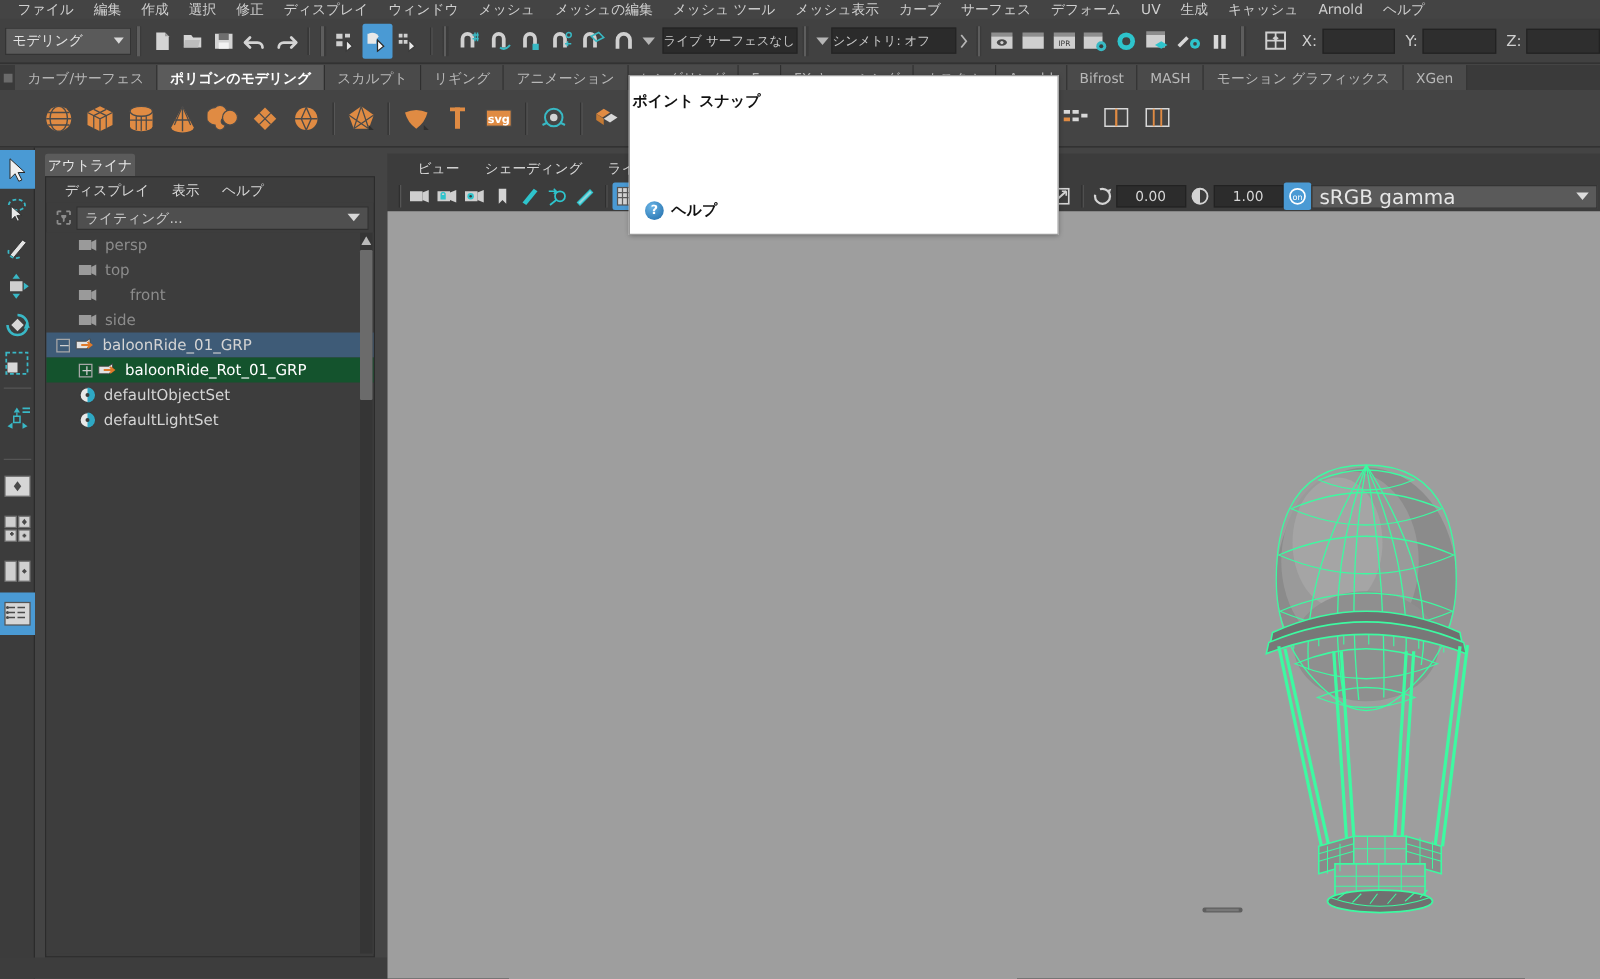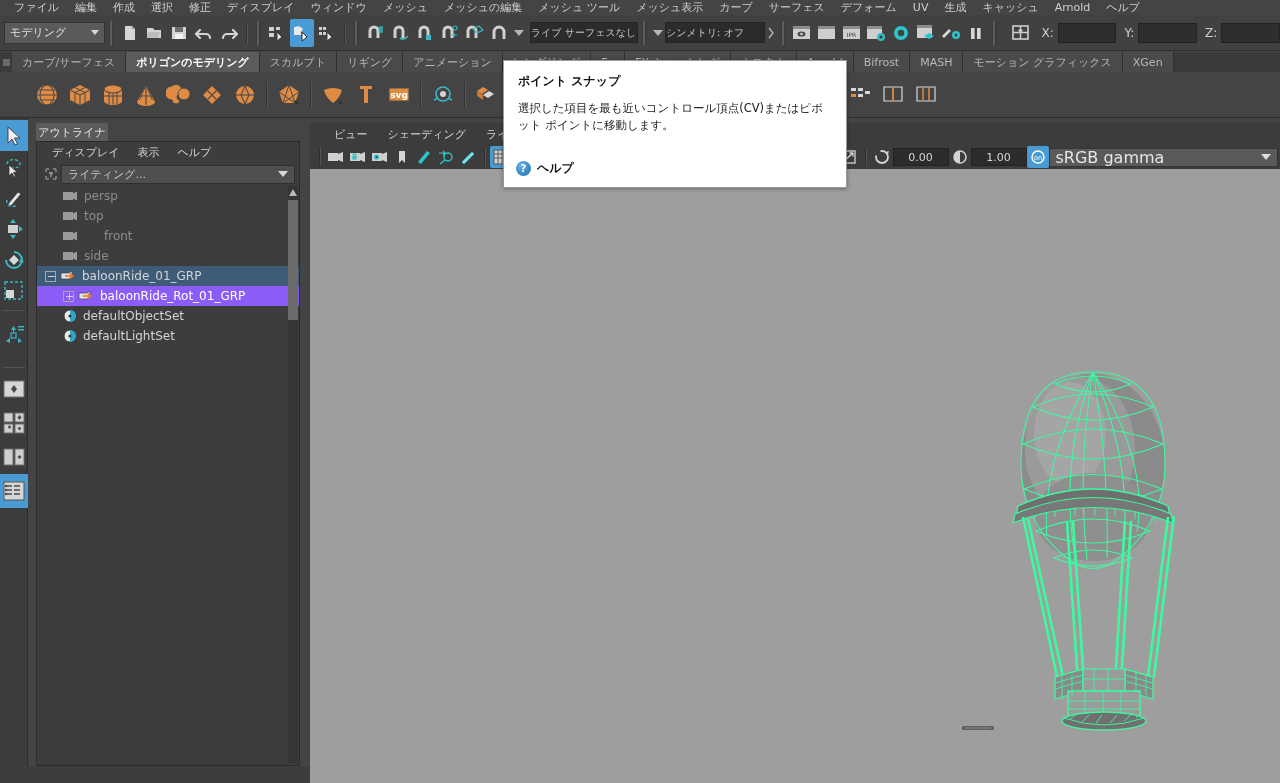--- a/index.html
+++ b/index.html
@@ -116,21 +116,21 @@
   }
   .out-search .caret { border-left: 5px solid transparent; border-right: 5px solid transparent;
      border-top: 6px solid #d8d8d8; }
   .out-list { position: relative; height: 577px; background: #3d3d3d; overflow: hidden; }
   .out-row {
     height: 20px; display: flex; align-items: center; padding-left: 8px;
     font-size: 12px; color: #d4d4d4; cursor: pointer; white-space: nowrap;
   }
   .out-row.dim { color: #8c8c8c; }
   .out-row.sel-dark { background: #3e5b77; }
-  .out-row.sel-light { background: #8b5cf6; color: #ffffff; }
+  .out-row.sel-light { background: #14532d; color: #ffffff; }
   .out-scroll { position: absolute; right: 1px; top: 0; width: 10px; height: 577px; background: #353535; }
   .out-thumb { position: absolute; right: 1px; top: 14px; width: 10px; height: 120px;
      background: #6b6b6b; border-radius: 1px; cursor: pointer;}
   .out-arrow-up { position:absolute; right:1px; top:1px; width:10px; height:11px;
      display:flex;align-items:center;justify-content:center; cursor:pointer;}
   .expander { width: 11px; height: 11px; border: 1px solid #a7a7a7; background: transparent;
      position: relative; margin-right: 4px; flex: 0 0 auto; cursor: pointer;}
   .expander:before { content:""; position:absolute; left:2px; top:4px; width:7px;height:1px;background:#cfcfcf;}
   .expander.plus:after { content:""; position:absolute; left:5px; top:1px; width:1px;height:7px;background:#cfcfcf;}
 
@@ -148,21 +148,21 @@
      display:flex;align-items:center;justify-content:space-between; padding:0 6px;
      color:#e6e6e6;font-size:16px; margin-right:2px; cursor:pointer;}
   .gamma-combo .caret { border-left:5px solid transparent;border-right:5px solid transparent;border-top:6px solid #dcdcdc;}
   .vp-canvas { position:absolute; left:0; top:46px; width:970px; height:614px; background:#9e9e9e; overflow:hidden;}
 
   
   .tooltip {
     position: absolute; left: 503px; top: 60px; width: 344px; height: 128px;
     background: #ffffff; border: 1px solid #9a9a9a;
     box-shadow: 0 1px 4px rgba(0,0,0,0.35);
-    padding: 12px 14px; z-index: 50;
+    padding: 12px 2px; z-index: 50;
   }
   .tt-title { font-size: 12px; font-weight: bold; color: #111; margin-bottom: 10px; }
   .tt-body { font-size: 11.5px; color: #1a1a1a; line-height: 1.45; }
   .tt-help { position:absolute; left:12px; bottom:10px; display:flex; align-items:center; gap:6px; cursor:pointer;}
   .tt-help-ico { width:15px;height:15px;border-radius:50%;
      background: radial-gradient(circle at 35% 30%, #69b4e6, #1f6ba8);
      color:#fff; font-size:10px; font-weight:bold; display:flex;align-items:center;justify-content:center;}
   .tt-help-txt { font-size:12px; font-weight:bold; color:#111; }
 
   .bottom-strip { position:absolute; left:0; top:766px; width:310px; height:17px; background:#3d3d3d;}
@@ -992,20 +992,19 @@
             <path d="M760 550 l8 -6 M772 553 l7 -7 M786 554 l6 -8 M800 554 l7 -8 M814 552 l8 -7 M826 549 l6 -6"></path>
             <path d="M754 549 q40 14 80 0"></path>
           </g>
         </g>
       </svg>
     </div>
   </div>
 
   <div class="tooltip">
     <div class="tt-title">ポイント スナップ</div>
-    <div class="tt-body">選択した項目を最も近いコントロール頂点(CV)またはピボット ポイントに移動します。</div>
     <div class="tt-help">
       <span class="tt-help-ico">?</span>
       <span class="tt-help-txt">ヘルプ</span>
     </div>
   </div>
 
 </div>
 
 </body></html>

